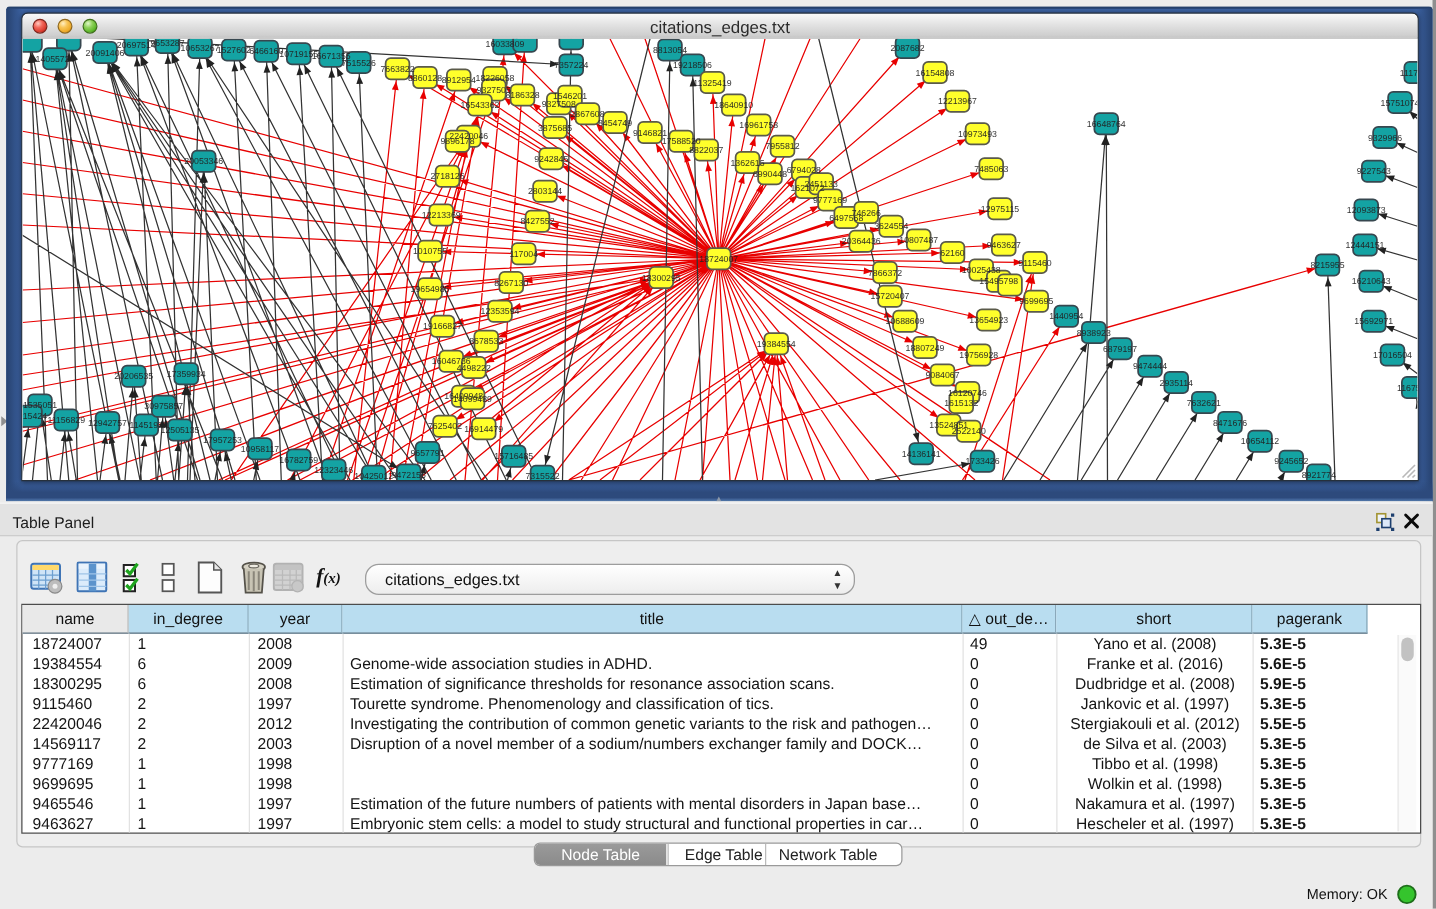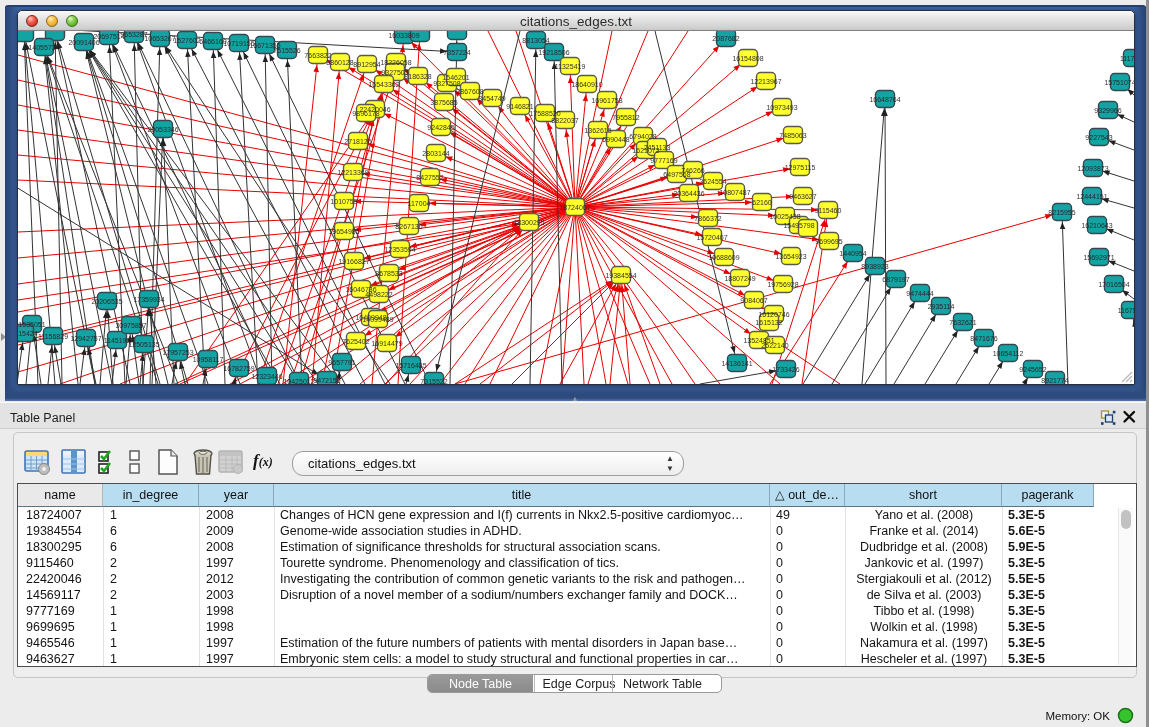--- a/index.html
+++ b/index.html
@@ -634,39 +634,38 @@
         <div class="vline" style="left:181px;"></div>
         <div class="vline" style="left:256px;"></div>
         <div class="vline" style="left:752px;"></div>
         <div class="vline" style="left:827px;"></div>
         <div class="vline" style="left:984px;"></div>
         <div style="position:absolute;left:0;top:23px;width:1118px;height:160px;overflow:hidden;">
 <div class="trow" style="top:0px">
 <span class="c-name">18724007</span>
               <span class="c-ind">1</span>
               <span class="c-year">2008</span>
-<span class="c-title">Changes of HCN gene expression and I(f) currents in Nkx2.5-positive cardiomyoc…</span>
               <span class="c-out">49</span>
               <span class="c-short">Yano et al. (2008)</span>
 <span class="c-pr">5.3E-5</span>
             </div>
 <div class="trow" style="top:16px">
 <span class="c-name">19384554</span>
               <span class="c-ind">6</span>
               <span class="c-year">2009</span>
 <span class="c-title">Genome-wide association studies in ADHD.</span>
               <span class="c-out">0</span>
-              <span class="c-short">Franke et al. (2014)</span>
+              <span class="c-short">Franke et al. (2016)</span>
 <span class="c-pr">5.6E-5</span>
             </div>
 <div class="trow" style="top:32px">
 <span class="c-name">18300295</span>
               <span class="c-ind">6</span>
               <span class="c-year">2008</span>
-<span class="c-title">Estimation of significance thresholds for structural association scans.</span>
+<span class="c-title">Estimation of significance thresholds for resonance association scans.</span>
               <span class="c-out">0</span>
               <span class="c-short">Dudbridge et al. (2008)</span>
 <span class="c-pr">5.9E-5</span>
             </div>
 <div class="trow" style="top:48px">
 <span class="c-name">9115460</span>
               <span class="c-ind">2</span>
               <span class="c-year">1997</span>
 <span class="c-title">Tourette syndrome. Phenomenology and classification of tics.</span>
               <span class="c-out">0</span>
@@ -726,20 +725,20 @@
 <span class="c-pr">5.3E-5</span>
             </div>
         </div>
         <div id="vscroll">
             <div id="vthumb"></div>
           </div>
       </div>
     </div>
     <div id="tabs">
       <div class="seg sel" style="left:0;width:105px;">Node Table</div>
-      <div class="seg" style="left:106px;width:89px;border-left:1px solid #bbb;">Edge Corpus</div>
+      <div class="seg" style="left:106px;width:89px;border-left:1px solid #bbb;">Edge Table</div>
       <div class="seg" style="left:184px;width:100px;border-left:1px solid #bbb;">Network Table</div>
     </div>
     <div id="status">Memory: OK</div>
     <svg style="position:absolute;right:12px;top:306px" width="17" height="17" viewBox="0 0 17 17">
       <circle cx="8.5" cy="8.5" r="7" fill="#35c42d" stroke="#1e6e1a" stroke-width="1.5"></circle>
     </svg>
   </div>
 </div>
 </body></html>

